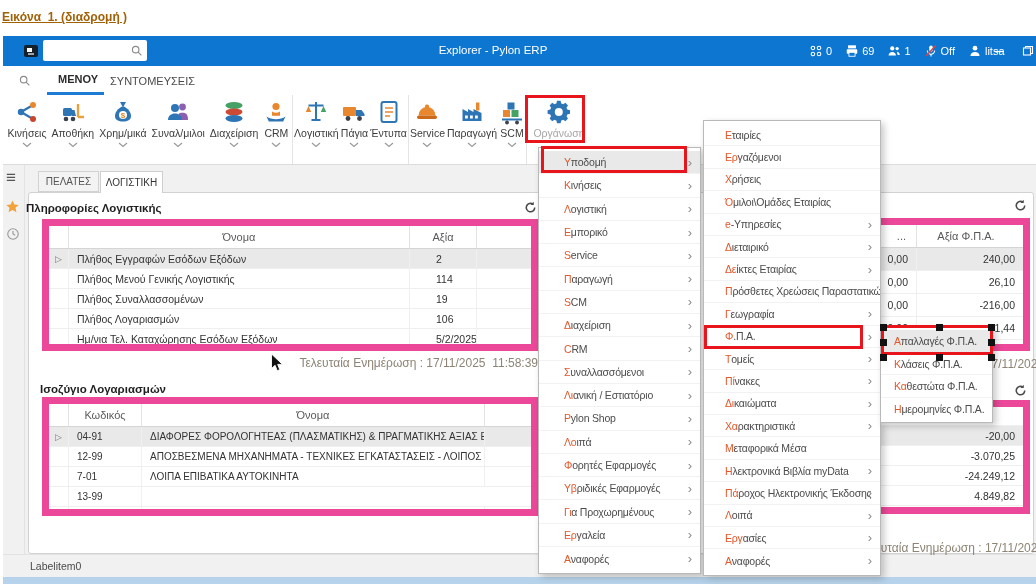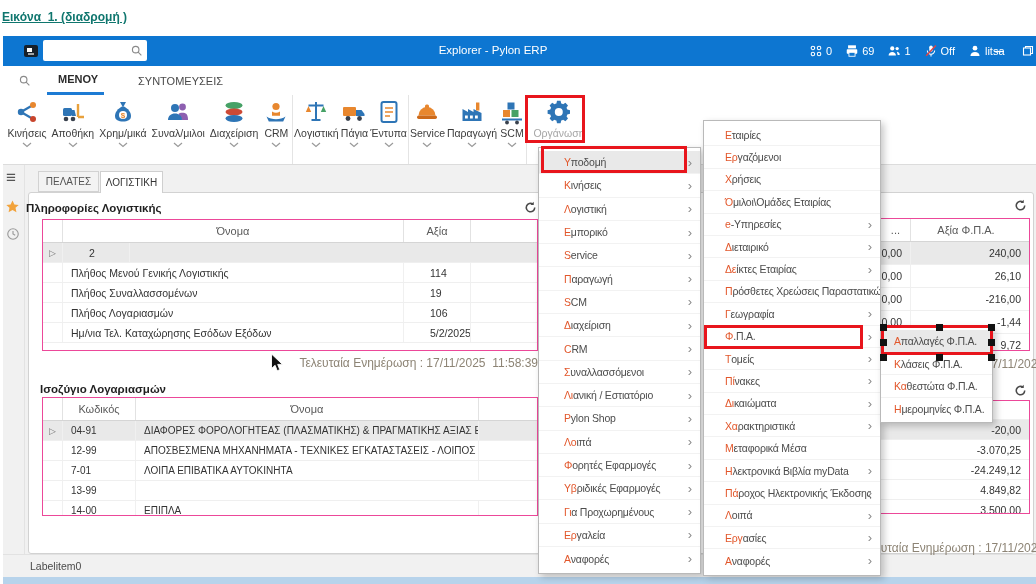--- a/index.html
+++ b/index.html
@@ -2,41 +2,41 @@
 <html><head>
 <meta charset="utf-8">
 <style>
   html,body{margin:0;padding:0}
   body{width:1036px;height:584px;position:relative;overflow:hidden;background:#fff;
        font-family:"Liberation Sans","DejaVu Sans",sans-serif;-webkit-font-smoothing:antialiased}
   svg{display:block}
 
   
   #figure-label{position:absolute;left:2px;top:10px;font-size:12px;font-weight:bold;
-    color:#0f766e;text-decoration:underline;white-space:pre}
+    color:#a16207;text-decoration:underline;white-space:pre}
 
   
   #titlebar{position:absolute;left:3px;top:36px;width:1033px;height:30px;background:#0d76d1;color:#fff}
   #app-icon{position:absolute;left:20px;top:7px;width:16px;height:16px}
   #search-box{position:absolute;left:40px;top:4px;width:104px;height:21px;background:#fff;border-radius:2px}
   #search-box input{position:absolute;left:4px;top:1px;width:80px;height:17px;border:0;outline:none;font-size:11px;background:transparent}
   #search-box .mag{position:absolute;right:4px;top:4px;width:13px;height:13px}
   #window-title{position:absolute;left:370px;top:8px;width:240px;text-align:center;font-size:11.5px}
   #status-items{position:absolute;left:806px;top:0;height:30px;display:flex;align-items:center;gap:13px;font-size:11px}
   .status-item{display:flex;align-items:center;gap:3px}
   .sic{width:14px;height:14px;display:inline-block}
   #window-controls{position:absolute;left:990px;top:0;height:30px;display:flex;align-items:center;gap:17px}
   .wbtn{width:12px;height:12px}
 
   
   #tabsrow{position:absolute;left:3px;top:66px;width:1033px;height:29px;background:#fff}
   #ribbon-mag{position:absolute;left:15px;top:8px;width:13px;height:13px}
   .rtab{position:absolute;top:0;height:29px;display:flex;align-items:center;gap:5px;box-sizing:border-box;font-size:11px}
   #tab-menu{left:44px;padding:0 6px;font-weight:bold;color:#2b2b2b;border-bottom:3px solid #1d7bd4}
-  #tab-shortcuts{left:124px;padding:8px 6px;color:#4a4a4a}
+  #tab-shortcuts{left:96px;padding:8px 6px;color:#4a4a4a}
 
   
   #ribbon{position:absolute;left:3px;top:95px;width:1033px;height:70px;background:#fff;border-bottom:1px solid #dcdcdc;box-sizing:border-box}
   #ribbon-groups{position:absolute;left:2px;top:0;display:flex;height:69px}
   .ribbon-group{display:flex;justify-content:space-around;align-items:flex-start;padding-top:4px;box-sizing:border-box}
   .ribbon-group.divid{border-right:1px solid #e4e4e4}
   .ribbon-item{display:flex;flex-direction:column;align-items:center;cursor:default}
   .ric{width:26px;height:26px}
   .rlabel{font-size:10.5px;color:#3c3c3c;margin-top:2px;white-space:nowrap}
   .rlabel.dim{color:#a6a6a6}
@@ -63,21 +63,21 @@
   .refresh{position:absolute;width:13px;height:13px;z-index:4}
   #refresh-1{left:524px;top:201px}
   #refresh-2{left:1014px;top:199px}
   #refresh-3{left:1014px;top:384px}
   .lastupd{position:absolute;font-size:12px;color:#8d8475;white-space:pre;z-index:4;text-align:right}
   #footer-1{left:298px;top:356px;width:240px}
   #footer-2{left:858px;top:357px;width:172px}
   #footer-3{left:858px;top:541px;width:172px}
 
   
-  .grid{position:absolute;background:#fff;border:1px solid #ec4899;box-sizing:border-box;z-index:4;overflow:hidden}
+  .grid{position:absolute;background:#fff;border:7px solid #ec4899;box-sizing:border-box;z-index:4;overflow:hidden}
   #table1{left:42px;top:219px;width:496px;height:132px}
   #table2{left:42px;top:397px;width:496px;height:119px}
   #vat-grid{left:858px;top:218px;width:172px;height:133px}
   #amt-grid{left:858px;top:400px;width:172px;height:114px}
   .g-head{display:flex;height:22px;border-bottom:1px solid #d5d5d5;color:#5a5a5a;font-size:11px;background:#fff}
   .g-row{display:flex;height:19px;border-bottom:1px solid #efefef;color:#333;font-size:10.5px}
   .g-row.sel{background:#e9e9e9}
   .cell{display:flex;align-items:center;box-sizing:border-box;overflow:hidden;white-space:nowrap;height:100%;border-right:1px solid #f0f0f0}
   .g-head .cell{border-right:1px solid #e2e2e2;justify-content:center}
   .cell:last-child{border-right:0}
@@ -484,20 +484,21 @@
   </span>
 <div class="grid" id="table1">
     <div class="g-head">
       <div class="cell ind"></div>
       <div class="cell w-name">Όνομα</div>
       <div class="cell w-val">Αξία</div>
       <div class="cell w-rest"></div>
     </div>
     <div class="g-row sel">
       <div class="cell ind">▷</div>
+      <div class="cell w-name pl8">Πλήθος Εγγραφών Εσόδων Εξόδων</div>
       <div class="cell w-val pl20">2</div>
       <div class="cell w-rest"></div>
     </div>
     <div class="g-row">
       <div class="cell ind"></div>
       <div class="cell w-name pl8">Πλήθος Μενού Γενικής Λογιστικής</div>
       <div class="cell w-val pl20">114</div>
       <div class="cell w-rest"></div>
     </div>
     <div class="g-row">

